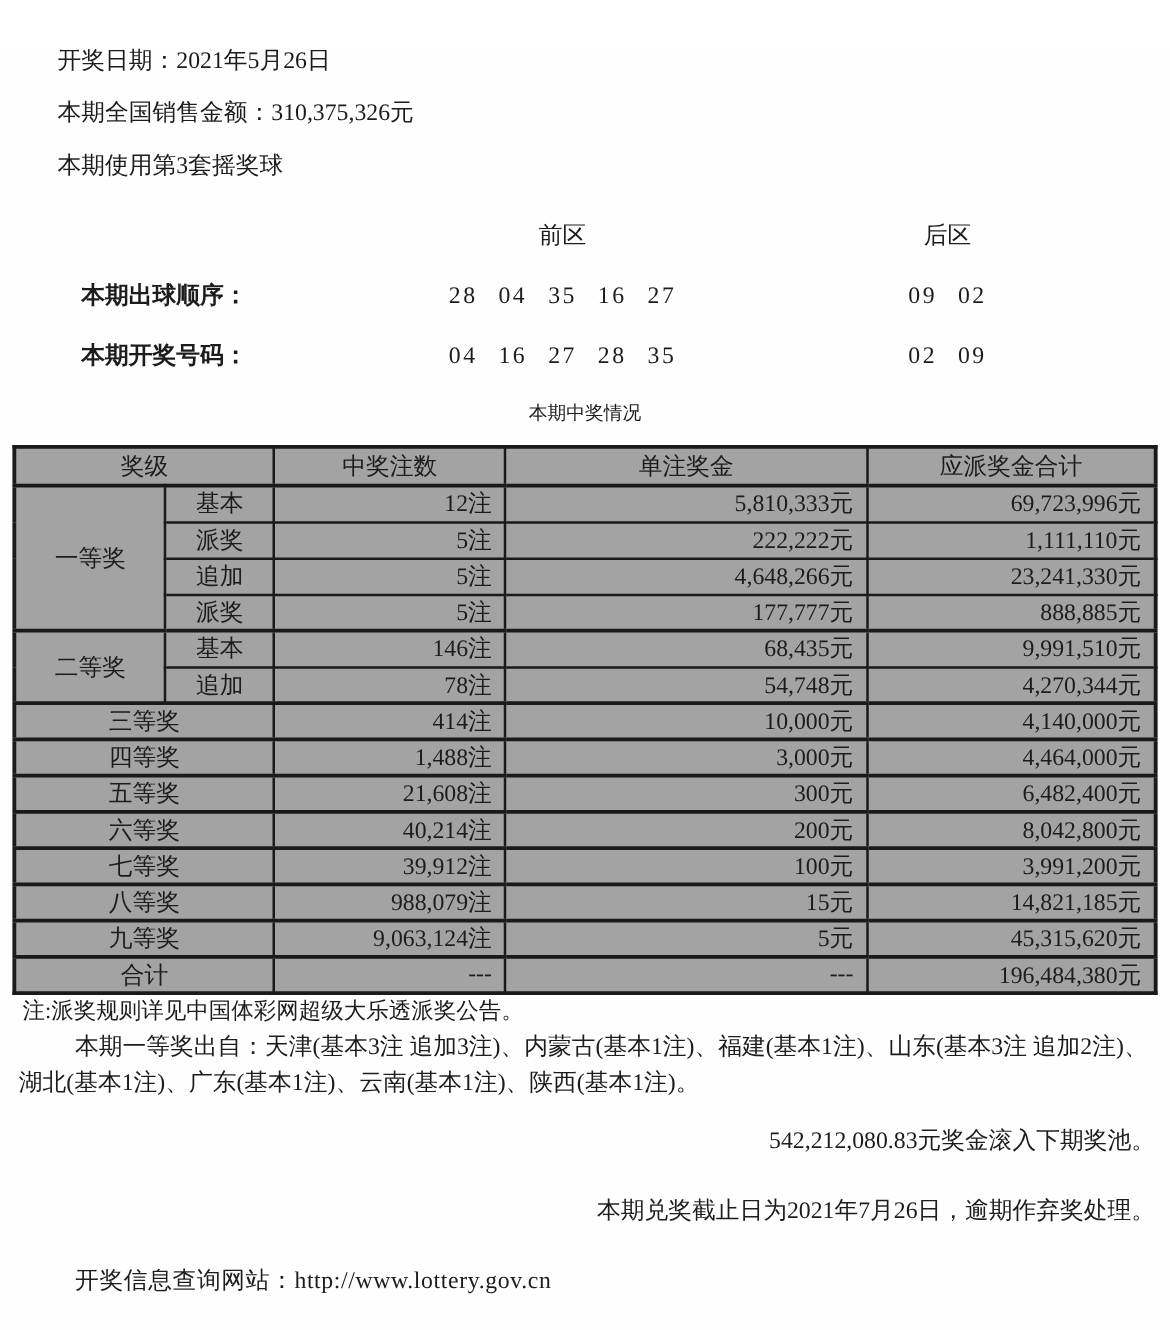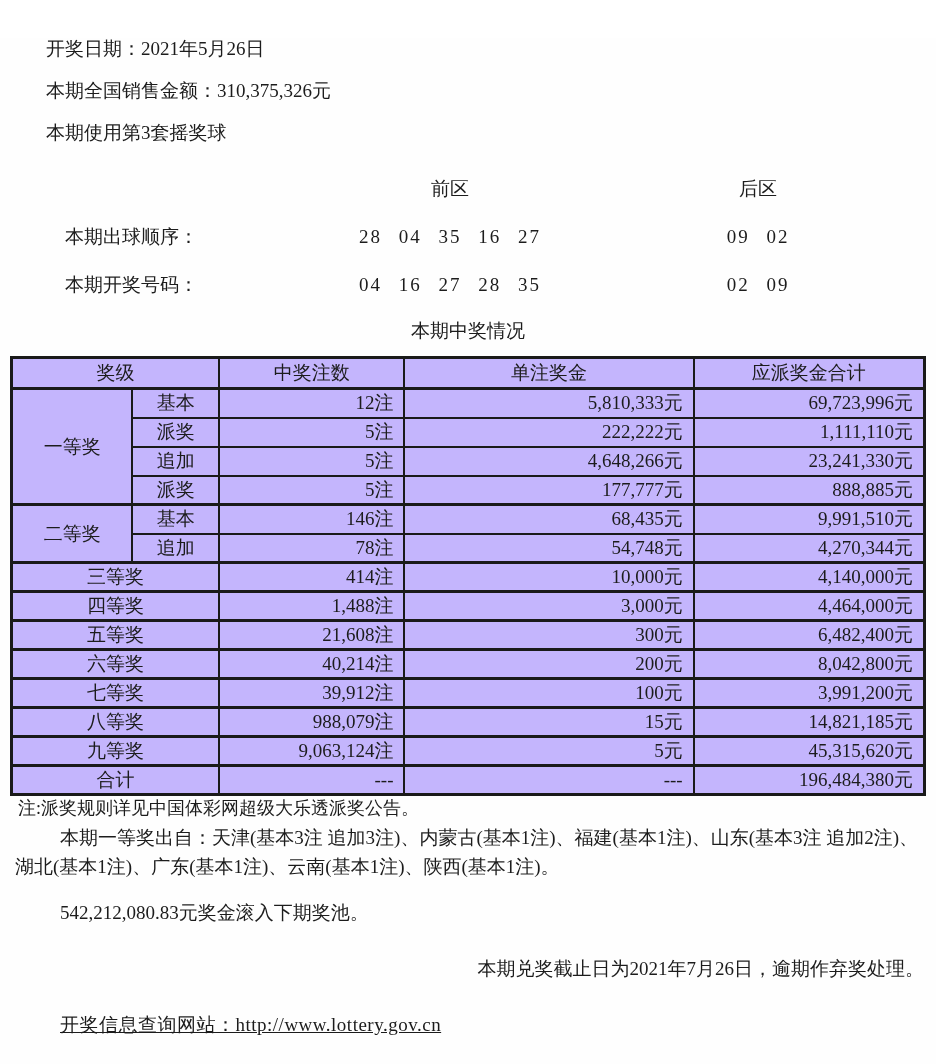--- a/index.html
+++ b/index.html
@@ -28,39 +28,39 @@
   .l3 { margin-top: 20px; }
 
   .zone-grid {
     display: grid;
     grid-template-columns: 270px 340px 276px;
     font-size: 19px;
     line-height: 22px;
   }
   .zg-header { margin-top: 34px; }
   .zg-row { margin-top: 26px; }
-  .z-label { padding-left: 55px; white-space: nowrap; }
+  .z-label { padding-left: 55px; white-space: nowrap; font-weight: bold; }
   .z-center { text-align: center; }
   .nums { letter-spacing: 2px; word-spacing: 10px; }
 
   .tbl-title {
     margin-top: 24px;
-    font-size: 19px;
+    font-size: 15px;
     font-weight: normal;
     text-align: center;
     line-height: 22px;
   }
 
   table.prize {
     margin-top: 14px;
     width: 916px;
     border-collapse: collapse;
     table-layout: fixed;
     font-size: 19px;
-    background: #c4b5fd;
+    background: #a3a3a3;
   }
   table.prize th, table.prize td {
     border: 2px solid #1a1a1a;
     height: 29px;
     padding: 0;
     font-weight: normal;
     overflow: hidden;
     white-space: nowrap;
   }
   table.prize { border: 3px solid #1a1a1a; }
@@ -76,23 +76,23 @@
     line-height: 17px;
   }
   .para {
     margin-top: 6px;
     margin-left: 5px;
     margin-right: 2px;
     font-size: 19px;
     line-height: 29px;
     text-indent: 45px;
   }
-  .p-roll { margin-top: 17px; }
+  .p-roll { margin-top: 17px; text-align: right; }
   .p-dead { margin-top: 27px; text-align: right; }
-  .p-site { margin-top: 27px; letter-spacing: 0.5px; text-decoration: underline; }
+  .p-site { margin-top: 27px; letter-spacing: 0.5px; }
 </style>
 </head>
 <body>
 
 <div class="page">
 
   <p class="line l1">开奖日期：2021年5月26日</p>
   <p class="line l2">本期全国销售金额：310,375,326元</p>
   <p class="line l3">本期使用第3套摇奖球</p>
 

